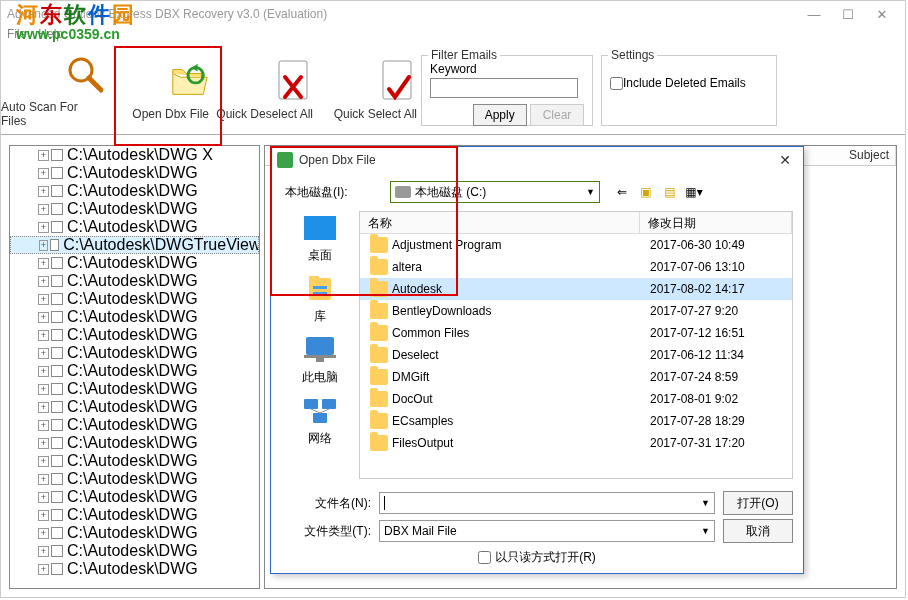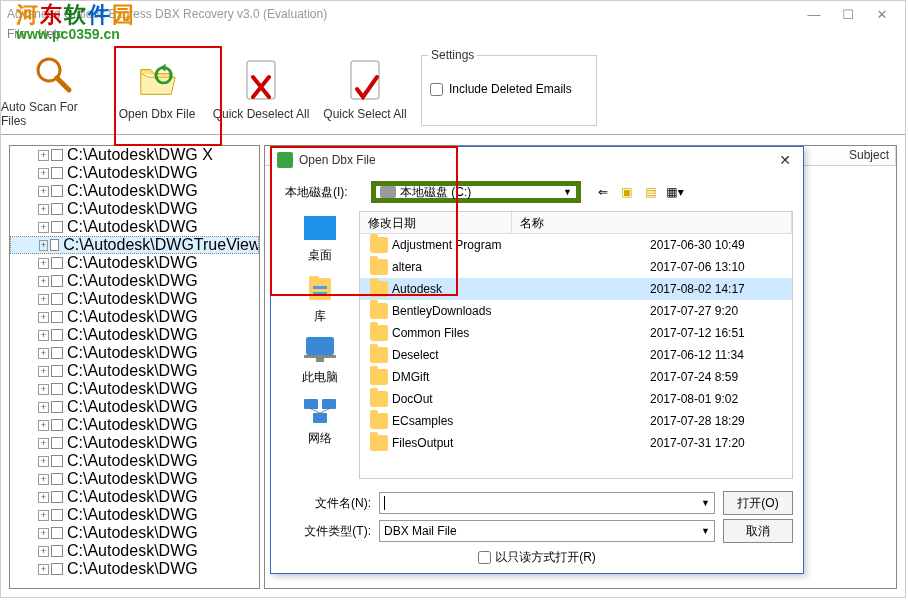--- a/index.html
+++ b/index.html
@@ -17,32 +17,32 @@
 .watermark .wm-top { font-size: 22px; font-weight: bold; letter-spacing: 2px; }
 .watermark .c1 { color: #e98a00; }
 .watermark .c2 { color: #c00; }
 .watermark .c3 { color: #1a7a1a; }
 .watermark .c4 { color: #0060d0; }
 .watermark .wm-url { font-size: 14px; font-weight: bold; color: #2b9a2b; margin-top: -4px; }
 
 
 .toolbar { height: 88px; border-bottom: 1px solid #aaa; position: relative; display: flex; }
 .toolbar .tool-btns { display: flex; }
-.tool-btn { width: 104px; height: 88px; display: flex; flex-direction: column; align-items: center; justify-content: center; gap: 6px; font-size: 12px; color: #333; cursor: pointer; }
+.tool-btn { width: 104px; height: 88px; display: flex; flex-direction: column; align-items: flex-end; justify-content: center; gap: 6px; font-size: 12px; color: #333; cursor: pointer; }
 .tool-btn .ico { width: 40px; height: 40px; display: flex; align-items: center; justify-content: center; }
 
 .group-box { border: 1px solid #ccc; margin: 8px 4px; padding: 6px 8px 8px 8px; position: relative; min-width: 172px; }
 .group-box .gb-title { position: absolute; top: -8px; left: 6px; background: #fff; padding: 0 3px; font-size: 12px; color: #333; }
 .group-box .keyword { font-size: 12px; margin-bottom: 2px; }
 .group-box input.kw { width: 148px; height: 20px; border: 1px solid #888; }
 .group-box .btn-row { text-align: right; margin-top: 6px; }
 .gb-btn { height: 22px; min-width: 54px; font-size: 12px; border: 1px solid #888; background: #f2f2f2; cursor: pointer; }
 .gb-btn.dis { color: #aaa; border-color: #ccc; }
 
-.settings .chk { display: flex; align-items: flex-end; gap: 6px; margin-top: 20px; }
+.settings .chk { display: flex; align-items: flex-end; margin-top: 14px; }
 .settings .chk input { width: 13px; height: 13px; }
 
 .red-box-1 { position: absolute; top: 46px; left: 114px; width: 108px; height: 100px; border: 2px solid #d00; z-index: 25; pointer-events: none; }
 .red-box-2 { position: absolute; border: 2px solid #d00; z-index: 50; pointer-events: none; }
 
 
 .content { position: absolute; top: 140px; left: 0; right: 0; bottom: 4px; display: flex; }
 .tree-panel { width: 256px; border: 1px solid #888; margin: 4px 2px 4px 8px; background: #fff; overflow: hidden; }
 .tree-item { display: flex; align-items: center; height: 18px; padding-left: 28px; gap: 2px; white-space: nowrap; overflow: hidden; }
 .tree-item .exp { width: 11px; height: 11px; border: 1px solid #999; font-size: 9px; line-height: 9px; text-align: center; color: #555; }
@@ -58,21 +58,21 @@
 
 
 .dialog { position: absolute; top: 146px; left: 270px; width: 534px; height: 428px; background: #fff; border: 1px solid #2a6bcc; box-shadow: 3px 3px 6px rgba(0,0,0,0.2); z-index: 40; }
 .dlg-title { height: 26px; display: flex; align-items: center; padding: 0 6px; font-size: 12px; color: #333; }
 .dlg-title .dlg-icon { width: 16px; height: 16px; background: #3aa34a; border-radius: 2px; margin-right: 6px; position: relative; }
 .dlg-title .t { flex: 1; }
 .dlg-title .close-x { font-size: 14px; cursor: pointer; color: #333; padding: 0 6px; }
 .dlg-body { padding: 6px 10px; }
 .dlg-row { display: flex; align-items: center; height: 26px; margin-bottom: 6px; gap: 6px; }
 .dlg-row .lbl { width: 72px; font-size: 12px; padding-left: 38px; }
-.dlg-row .combo { flex: 1; height: 22px; border: 5px solid #4d7c0f; display: flex; align-items: center; padding: 0 4px; background: #fff; cursor: pointer; }
+.dlg-row .combo { flex: 1; height: 22px; border: 1px solid #4d7c0f; display: flex; align-items: center; padding: 0 4px; background: #fff; cursor: pointer; margin-left: 19px; }
 .dlg-row .combo .drive-ico { width: 16px; height: 12px; background: #999; border-radius: 2px; margin-right: 4px; }
 .dlg-row .combo .dd { margin-left: auto; font-size: 9px; }
 .dlg-row .nav-icons { display: flex; gap: 8px; align-items: center; margin-left: 8px; }
 .dlg-row .nav-icons span { width: 16px; height: 16px; display: inline-flex; align-items: center; justify-content: center; font-size: 12px; cursor: pointer; }
 
 .dlg-split { display: flex; height: 268px; }
 .dlg-side { width: 78px; text-align: center; }
 .side-item { margin-bottom: 8px; font-size: 12px; cursor: pointer; }
 .side-item .si-ico { width: 40px; height: 34px; margin: 0 auto 2px; display: flex; align-items: center; justify-content: center; }
 .dlg-main { flex: 1; border: 1px solid #ccc; position: relative; overflow: hidden; }
@@ -152,20 +152,29 @@
         <div class="ico">
           <svg width="36" height="44" viewBox="0 0 36 44">
               <rect x="4" y="2" width="28" height="38" rx="2" fill="#fff" stroke="#999"></rect>
               <path d="M10 30 L16 38 L30 18" fill="none" stroke="#c00" stroke-width="4" stroke-linecap="round"></path>
             </svg>
         </div>
         <span>Quick Select All</span>
       </div>
     </div>
 
+    <div class="group-box">
+      <div class="gb-title">Filter Emails</div>
+      <div class="keyword">Keyword</div>
+      <input class="kw" type="text" style="">
+      <div class="btn-row">
+        <button class="gb-btn">Apply</button>
+        <button class="gb-btn dis">Clear</button>
+      </div>
+    </div>
 
     <div class="group-box settings" style="min-width:176px">
       <div class="gb-title">Settings</div>
       <label class="chk">
         <input type="checkbox" style="">
         <span>Include Deleted Emails</span>
       </label>
     </div>
   </div>
 
@@ -371,22 +380,22 @@
                 <rect x="11" y="16" width="14" height="10" fill="#3a88d8" rx="1"></rect>
                 <line x1="9" y1="12" x2="18" y2="16" stroke="#888"></line>
                 <line x1="27" y1="12" x2="18" y2="16" stroke="#888"></line>
               </svg>
             </div>
           <div>网络</div>
         </div>
       </div>
       <div class="dlg-main">
         <div class="dlg-main-hdr">
+          <div class="h name">名称</div>
           <div class="h date">修改日期</div>
-          <div class="h name">名称</div>
         </div>
         <div class="dlg-list" id="dlg-list">
             <div class="file-row">
               <div class="fi folder-ico"></div>
               <div class="fname">Adjustment Program</div>
               <div class="fdate">2017-06-30 10:49</div>
             </div>
             <div class="file-row">
               <div class="fi folder-ico"></div>
               <div class="fname">altera</div>

